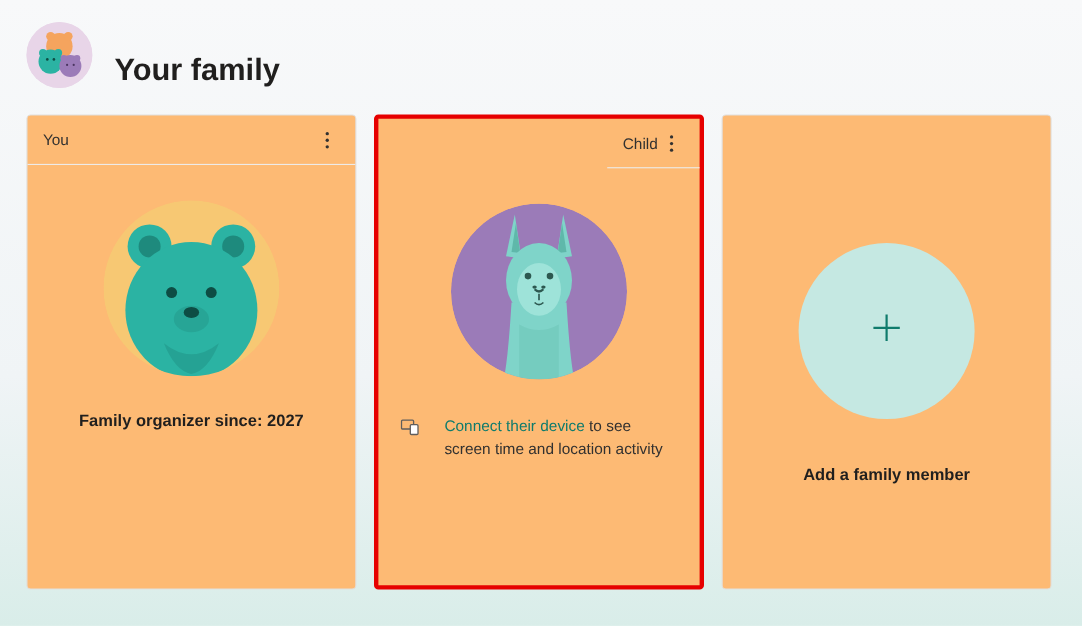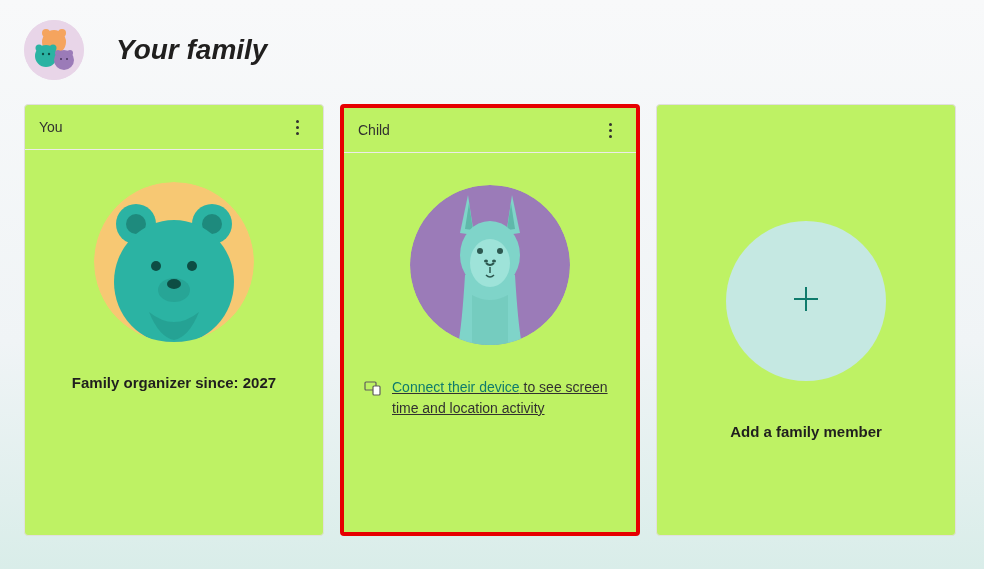--- a/index.html
+++ b/index.html
@@ -6,55 +6,55 @@
     body {
       font-family: 'Segoe UI', Tahoma, sans-serif;
       background: linear-gradient(180deg, #f8f9fa 0%, #f0f4f6 60%, #d9ede9 100%);
       width: 984px;
       height: 569px;
       padding: 20px 24px;
       color: #323130;
     }
     .header {
       display: flex;
-      align-items: center;
-      gap: 32px;
+      align-items: flex-end;
+      gap: 20px;
       margin-bottom: 24px;
-      font-style: italic;
     }
     .header-avatar {
       width: 60px;
       height: 60px;
       border-radius: 50%;
       background: #e8d5e8;
       position: relative;
       overflow: hidden;
       flex-shrink: 0;
     }
     .header h1 {
       font-size: 28px;
       font-weight: 600;
       color: #201f1e;
     }
     .cards {
       display: flex;
       gap: 16px;
     }
     .card {
-      background: #bef264;
+      background: #fdba74;
       border: 1px solid #e1dfdd;
       border-radius: 4px;
       width: 300px;
       height: 432px;
       display: flex;
       flex-direction: column;
       position: relative;
     }
     .card.highlighted {
       border: 4px solid #e60000;
+      align-items: flex-end;
     }
     .card-header {
       display: flex;
       align-items: center;
       justify-content: space-between;
       padding: 10px 14px;
       border-bottom: 1px solid #edebe9;
     }
     .card-title {
       font-size: 14px;
@@ -98,24 +98,23 @@
     }
     .role-text {
       font-size: 15px;
       font-weight: 600;
       color: #201f1e;
       text-align: center;
     }
     .connect-row {
       display: flex;
       align-items: flex-start;
-      gap: 10px;
+      gap: 22px;
       width: 100%;
       padding: 0 2px;
-      text-decoration: underline;
     }
     .connect-icon {
       flex-shrink: 0;
       margin-top: 2px;
     }
     .connect-text {
       font-size: 14px;
       line-height: 1.5;
       color: #323130;
     }

